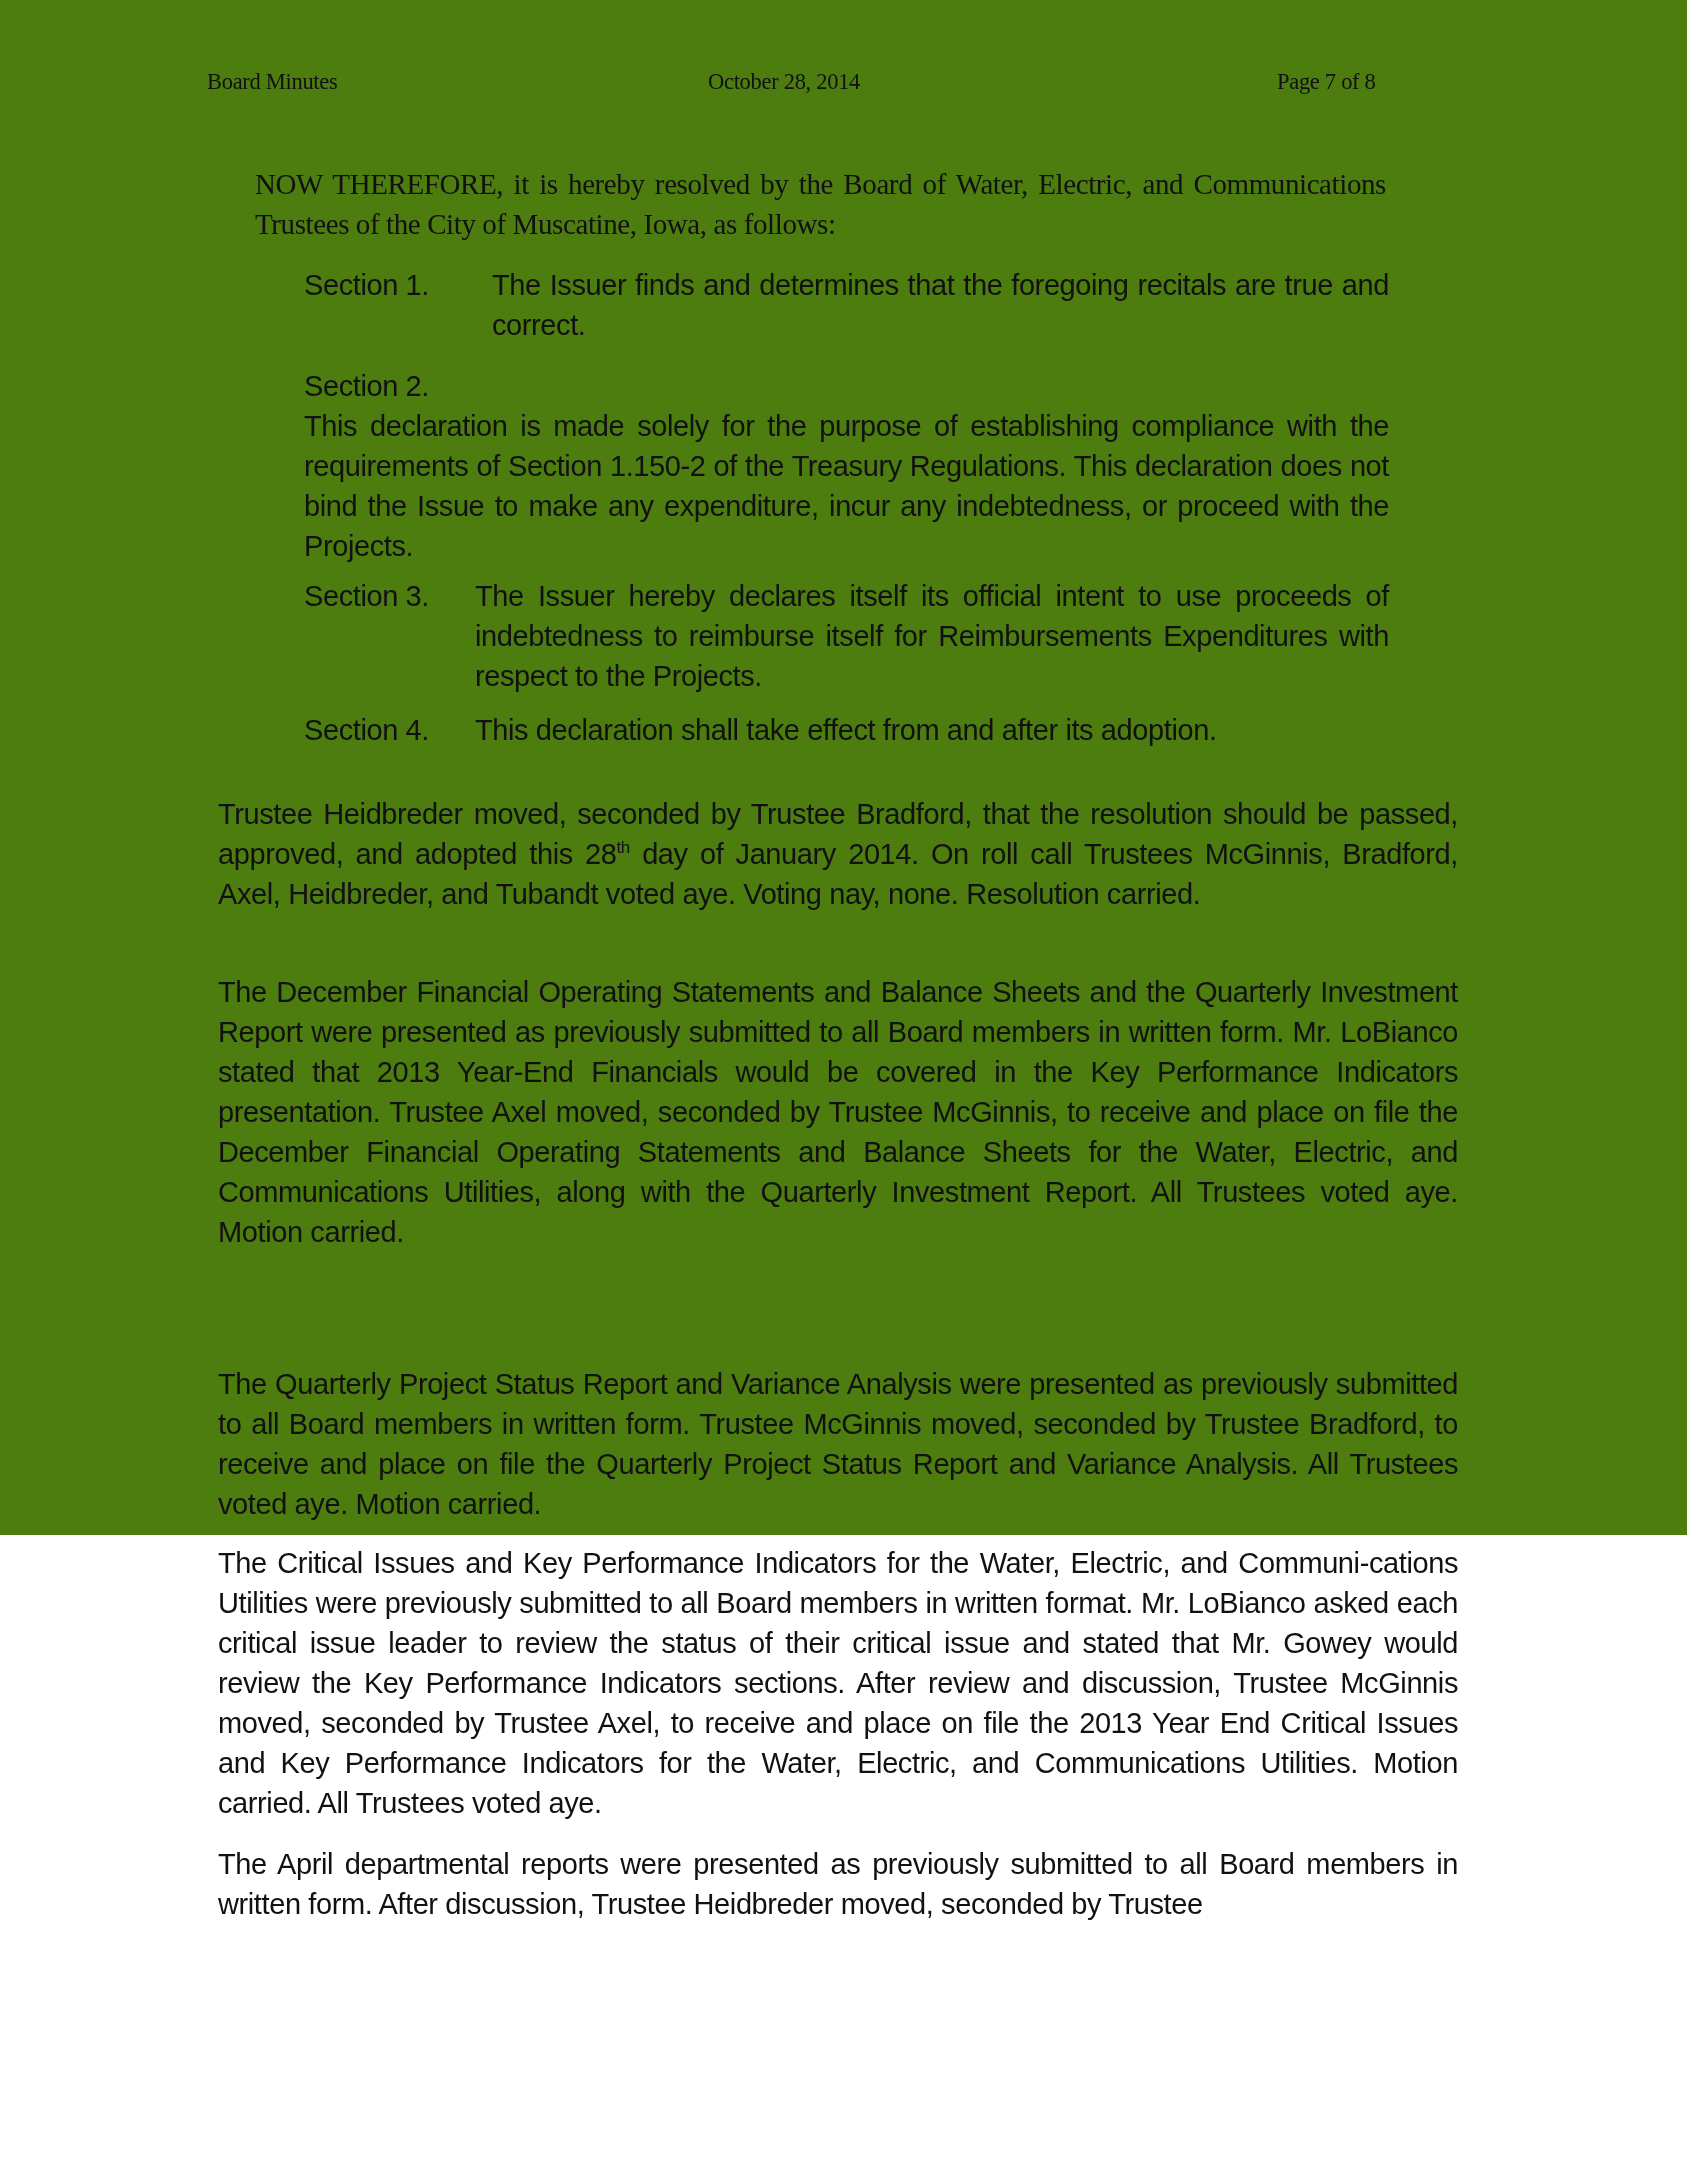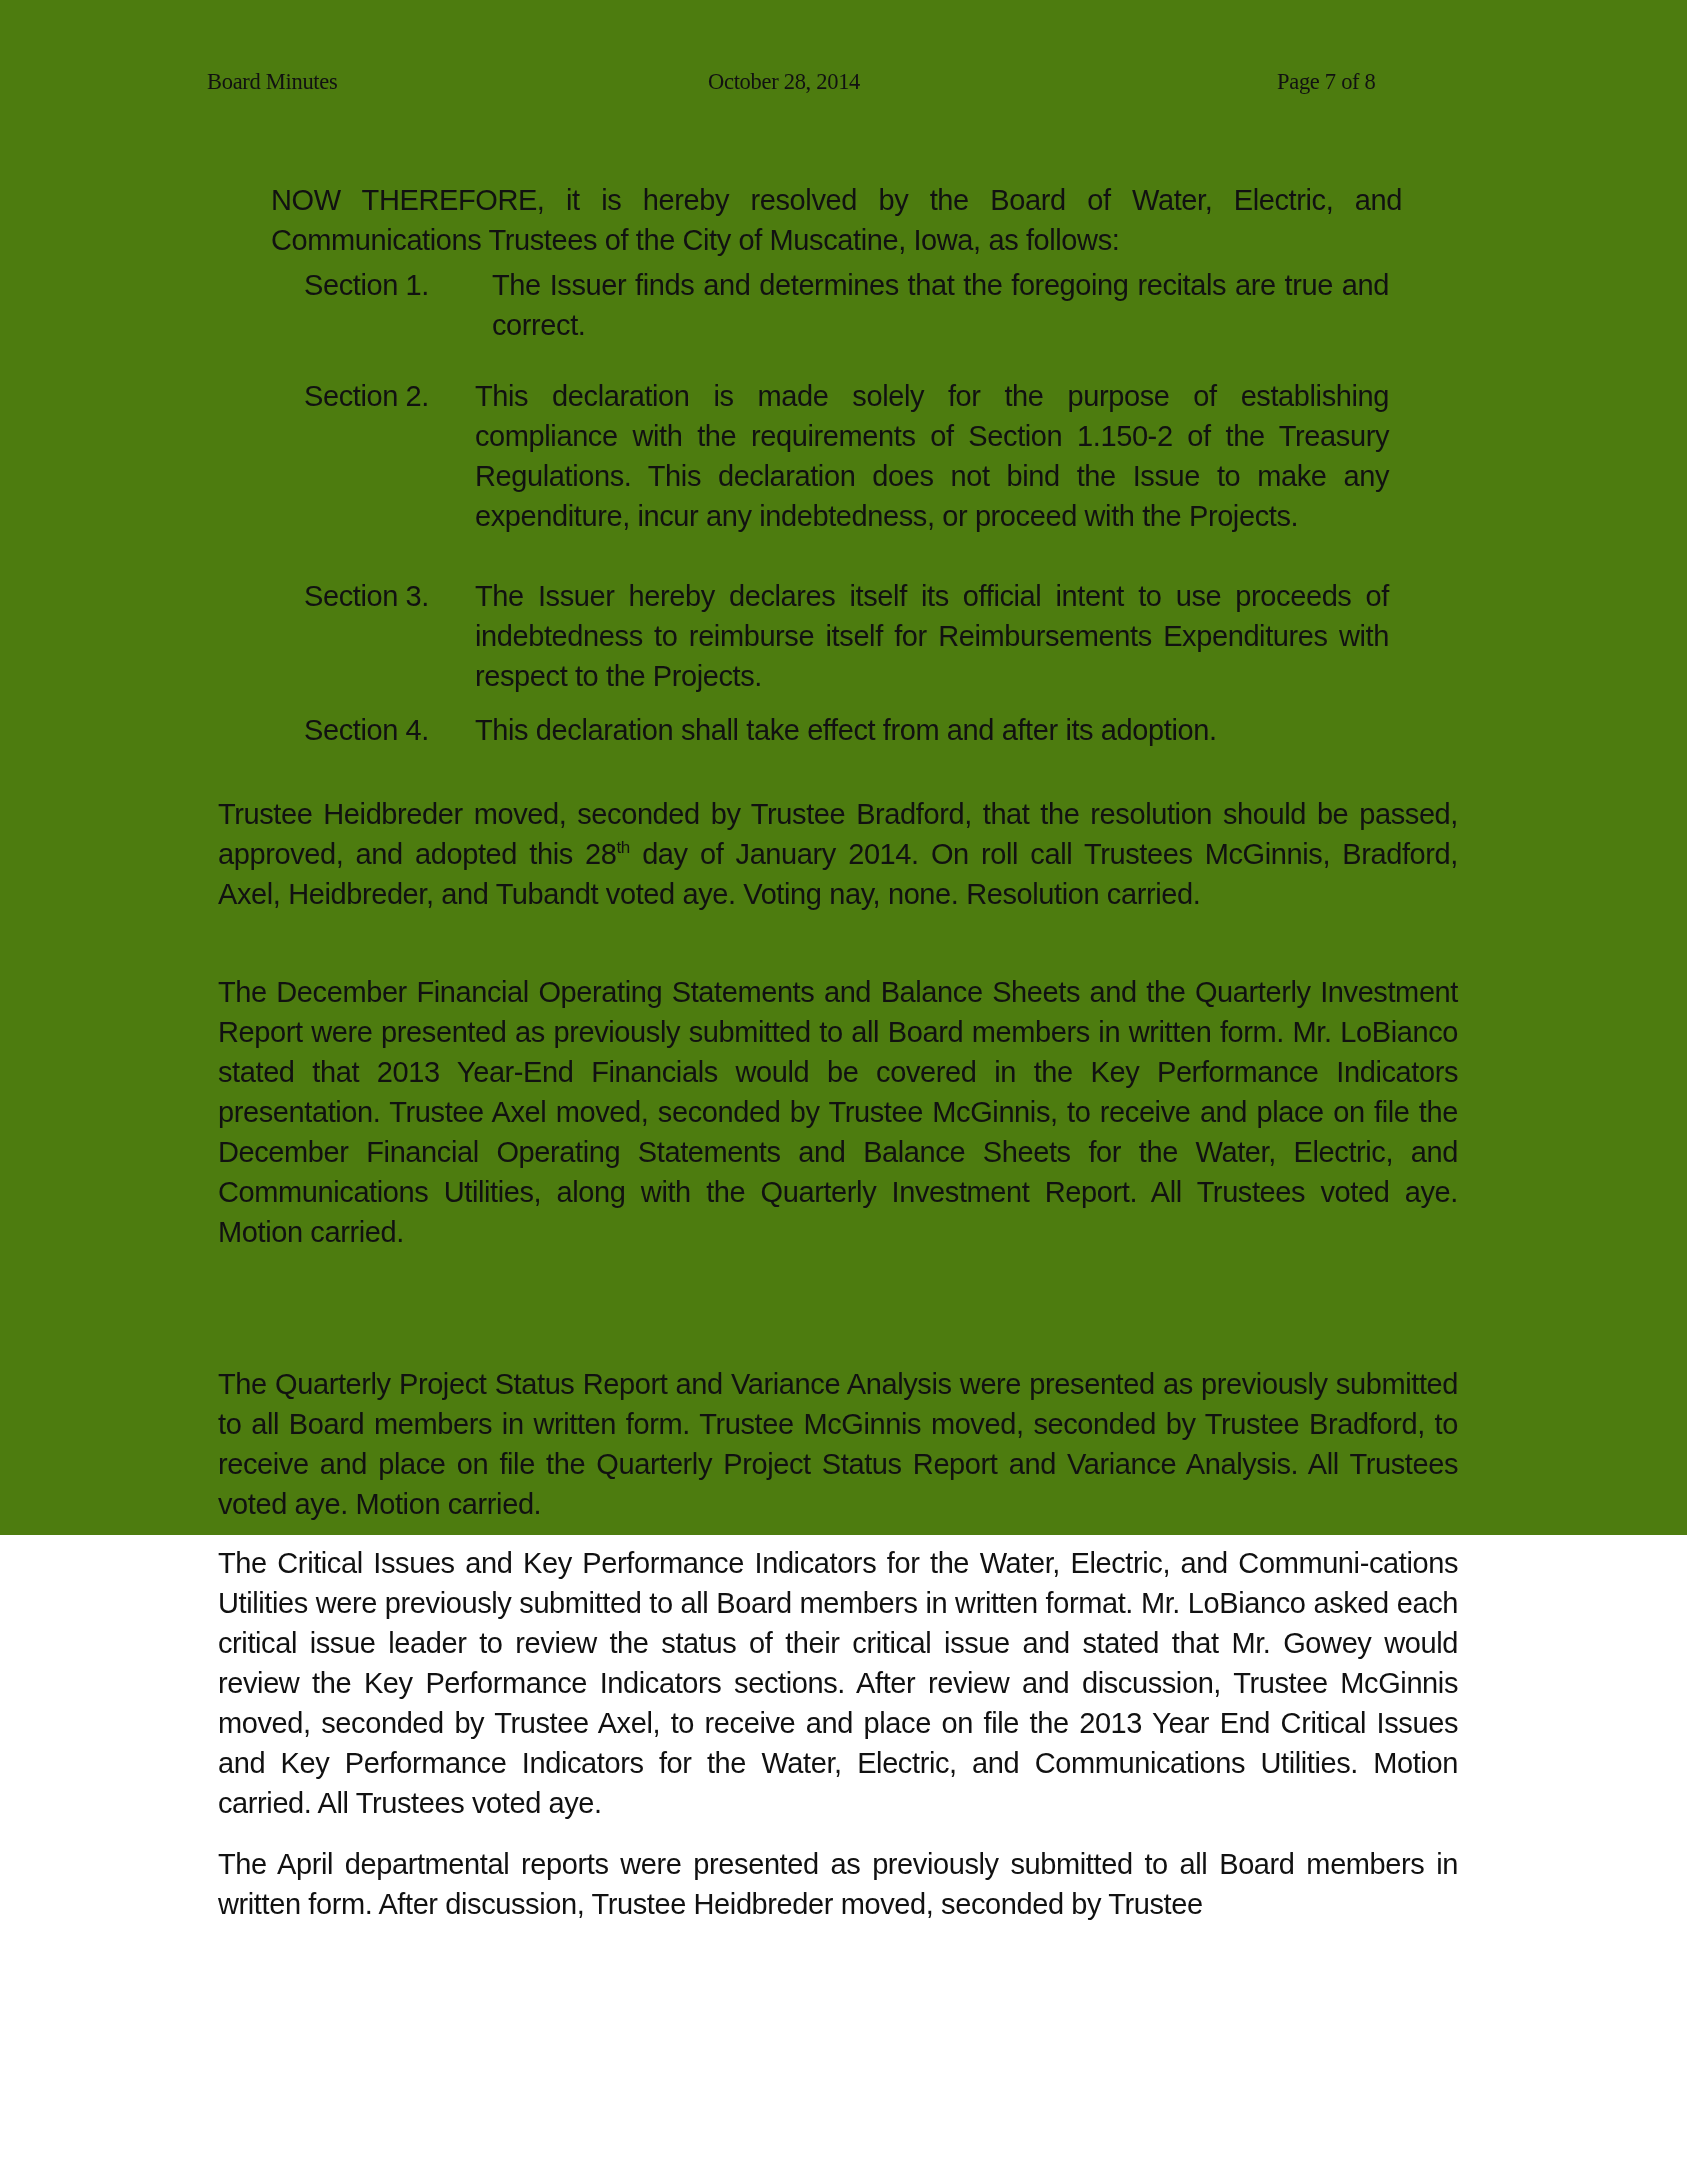--- a/index.html
+++ b/index.html
@@ -4,21 +4,21 @@
   <style>
     html, body { margin: 0; padding: 0; background: #ffffff; }
     body { width: 1687px; height: 2183px; position: relative; overflow: hidden; color: #111; }
     .page { position: absolute; left: 0; top: 0; width: 1687px; height: 1535px; background: #4d7c0f; }
     .hdr { position: absolute; top: 69px; font-family: "Liberation Serif", serif; font-size: 22.5px; color: #111; letter-spacing: -0.3px; }
     .hdr-left { left: 207px; }
     .hdr-center { left: 708px; }
     .hdr-right { left: 1277px; }
     .body-text { font-family: "Liberation Sans", sans-serif; font-size: 29px; line-height: 40px; text-align: justify; letter-spacing: -0.4px; }
     .para { position: absolute; left: 205px; width: 1240px; margin: 13px; }
-    .resolved { position: absolute; left: 255px; width: 1131px; top: 164px; margin: 16px; }
+    .resolved { position: absolute; left: 255px; width: 1131px; top: 164px; margin: 0; font-family: Liberation Serif, serif; }
     .section { position: absolute; left: 304px; width: 1085px; display: flex; }
     .sec-label { width: 171px; flex: none; }
     .sec-text { flex: 1; text-align: justify; }
     sup { font-size: 17px; line-height: 0; vertical-align: super; }
   </style>
 </head>
 <body>
 
 <div class="page">
 
@@ -26,21 +26,21 @@
   <div class="hdr hdr-center">October 28, 2014</div>
   <div class="hdr hdr-right">Page 7 of 8</div>
 
   <p class="body-text resolved">NOW THEREFORE, it is hereby resolved by the Board of Water, Electric, and Communications Trustees of the City of Muscatine, Iowa, as follows:</p>
 
   <div class="body-text section" style="top:265px;gap:17px;">
     <div class="sec-label">Section 1.</div>
     <div class="sec-text">The Issuer finds and determines that the foregoing recitals are true and correct.</div>
   </div>
 
-  <div class="body-text section" style="top:376px;">
+  <div class="body-text section" style="top:366px;flex-direction:column;">
     <div class="sec-label">Section 2.</div>
     <div class="sec-text">This declaration is made solely for the purpose of establishing compliance with the requirements of Section 1.150-2 of the Treasury Regulations. This declaration does not bind the Issue to make any expenditure, incur any indebtedness, or proceed with the Projects.</div>
   </div>
 
   <div class="body-text section" style="top:576px;">
     <div class="sec-label">Section 3.</div>
     <div class="sec-text">The Issuer hereby declares itself its official intent to use proceeds of indebtedness to reimburse itself for Reimbursements Expenditures with respect to the Projects.</div>
   </div>
 
   <div class="body-text section" style="top:710px;">

